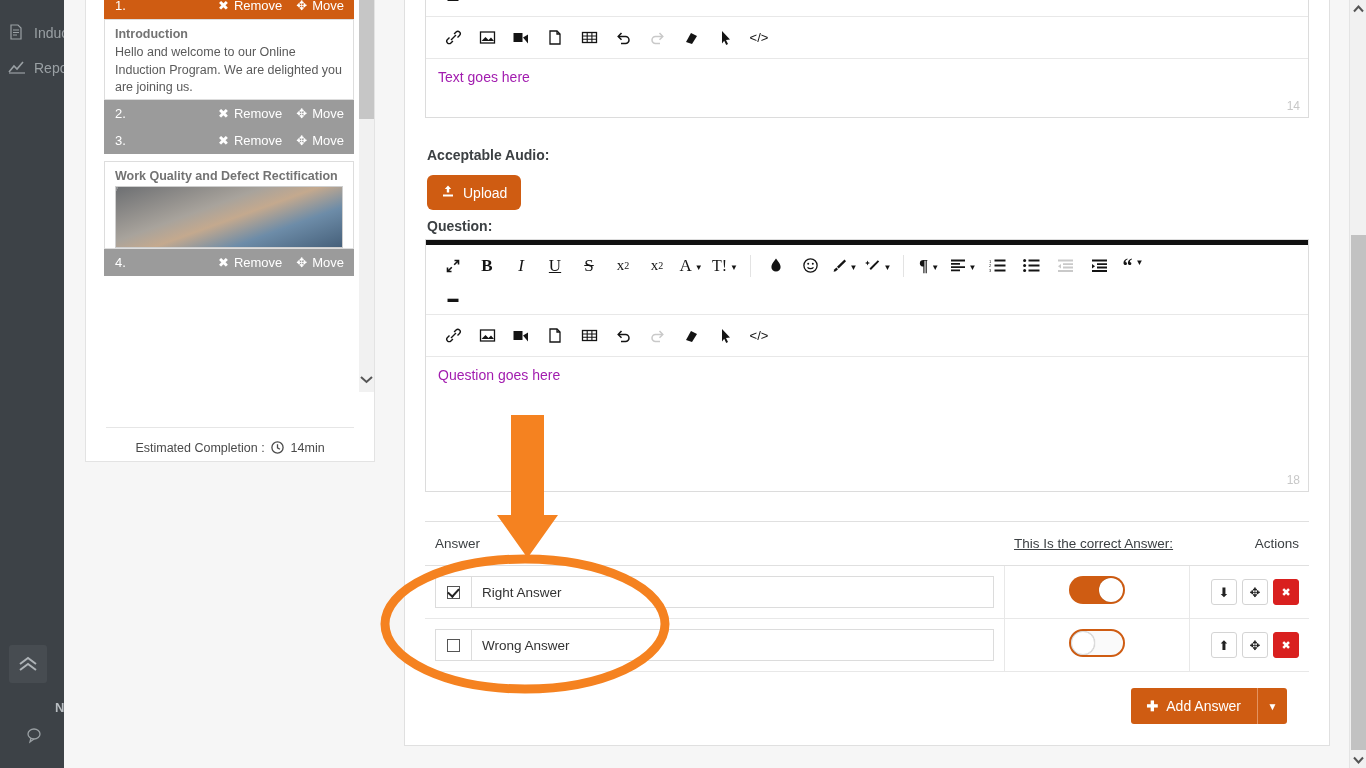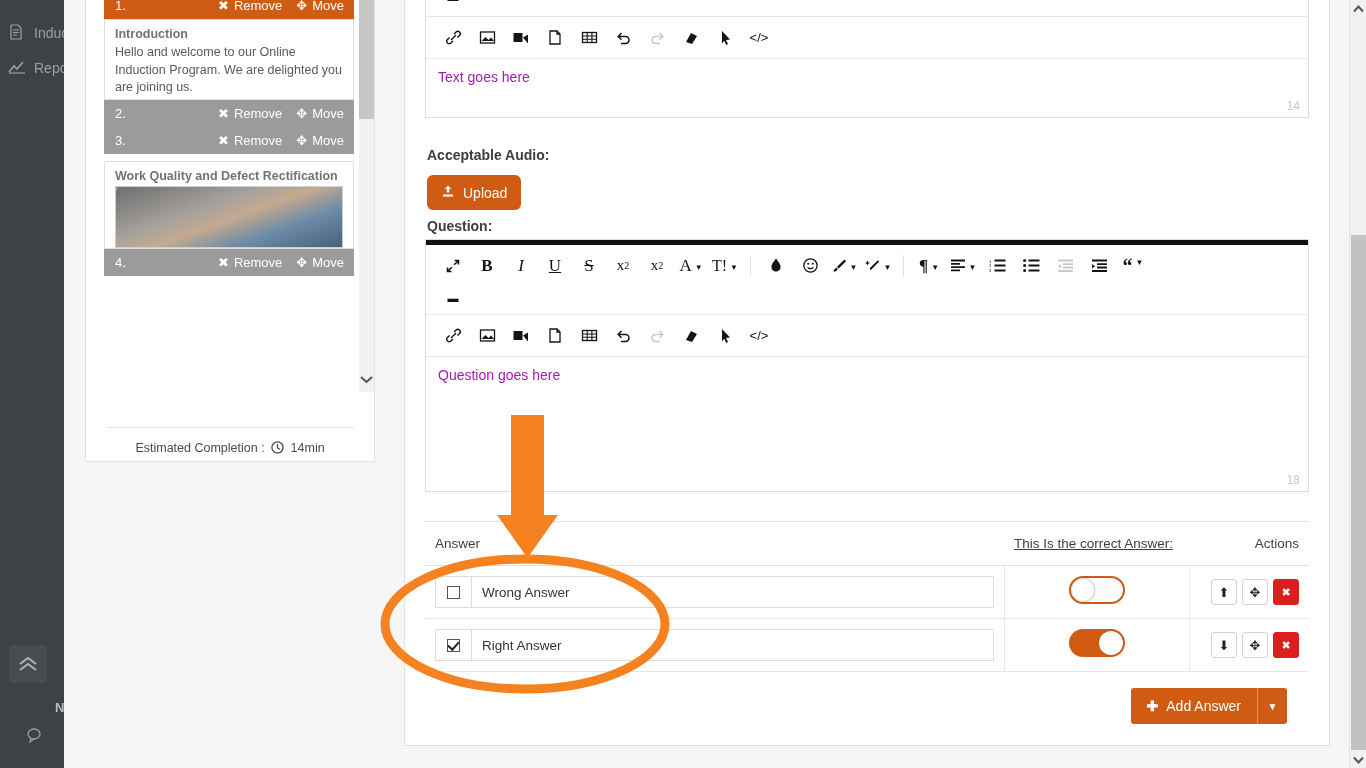--- a/index.html
+++ b/index.html
@@ -584,60 +584,60 @@
     <div style="position:absolute;left:20px;top:532px;width:884px;">
       <table class="atable">
         <thead>
           <tr>
             <th>Answer</th>
             <th class="c2">This Is the correct Answer:</th>
             <th class="c3">Actions</th>
           </tr>
         </thead>
         <tbody>
+          <tr>
+            <td>
+              <div class="ans-input">
+                <span class="ans-chk">
+                  <span class="cbox on"></span>
+                </span>
+                <span class="ans-val">Right Answer</span>
+              </div>
+            </td>
+            <td class="mid">
+              <span class="toggle on"><span class="knob"></span></span>
+            </td>
+            <td>
+              <div class="acts">
+                <span class="abtn">⬇</span>
+                <span class="abtn">✥</span>
+                <span class="abtn del">✖</span>
+              </div>
+            </td>
+          </tr>
           <tr>
             <td>
               <div class="ans-input">
                 <span class="ans-chk">
                   <span class="cbox"></span>
                 </span>
                 <span class="ans-val">Wrong Answer</span>
               </div>
             </td>
             <td class="mid">
               <span class="toggle off"><span class="knob"></span></span>
             </td>
             <td>
               <div class="acts">
                 <span class="abtn">⬆</span>
                 <span class="abtn">✥</span>
                 <span class="abtn del">✖</span>
               </div>
             </td>
           </tr>
-          <tr>
-            <td>
-              <div class="ans-input">
-                <span class="ans-chk">
-                  <span class="cbox on"></span>
-                </span>
-                <span class="ans-val">Right Answer</span>
-              </div>
-            </td>
-            <td class="mid">
-              <span class="toggle on"><span class="knob"></span></span>
-            </td>
-            <td>
-              <div class="acts">
-                <span class="abtn">⬇</span>
-                <span class="abtn">✥</span>
-                <span class="abtn del">✖</span>
-              </div>
-            </td>
-          </tr>
         </tbody>
       </table>
 
       <div class="addwrap">
         <button class="btn-orange" style="border-radius:3px 0 0 3px;padding:10px 16px;">
           <span style="font-weight:bold;">✚</span>
           <span>Add Answer</span>
         </button>
         <button class="add-split">
           <span>▼</span>

